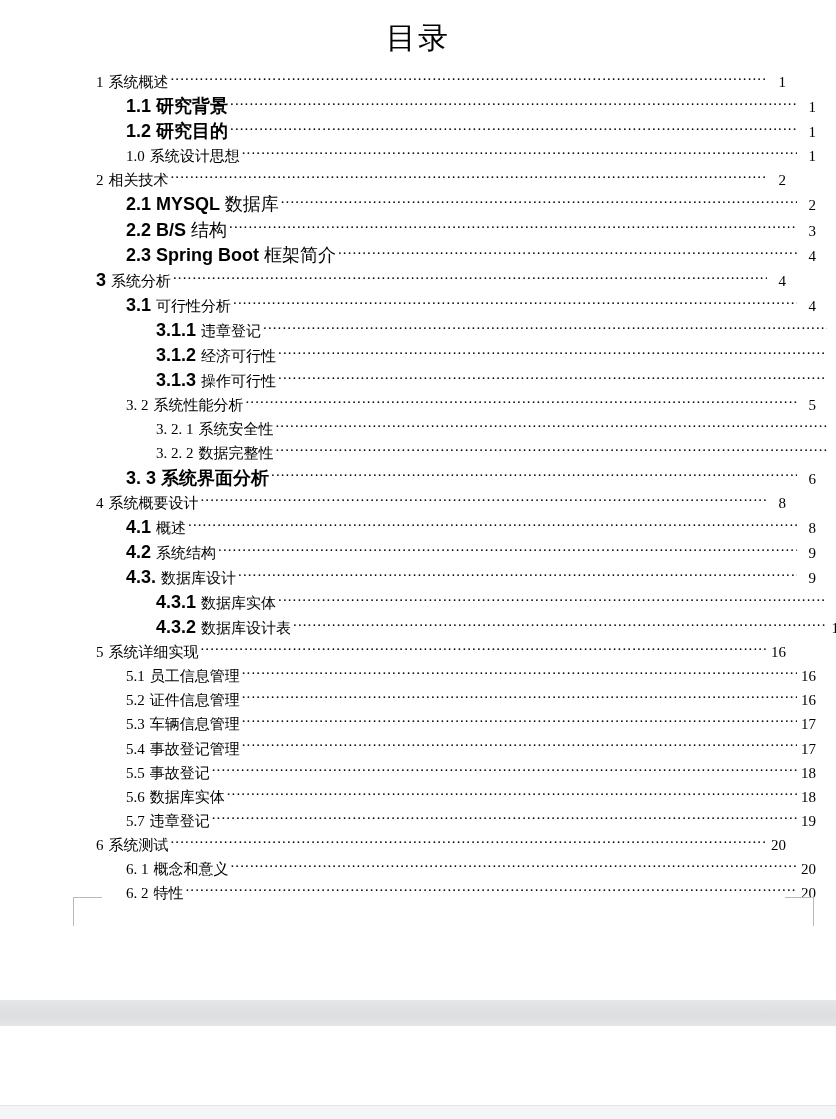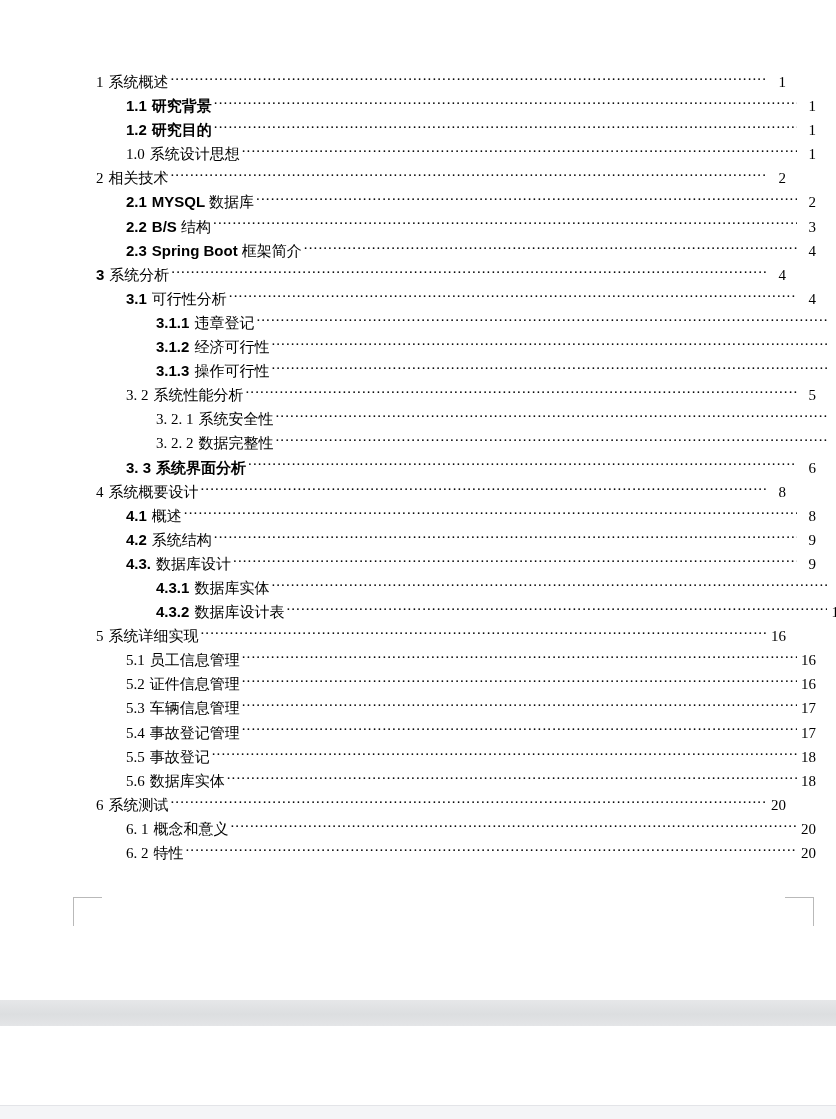--- a/index.html
+++ b/index.html
@@ -79,21 +79,21 @@
   }
 
   
   .serif {
     font-family: "Liberation Serif", "DejaVu Serif", serif;
     font-weight: normal;
   }
   .sansb {
     font-family: "Liberation Sans", "DejaVu Sans", sans-serif;
     font-weight: bold;
-    font-size: 15px;
+    font-size: 18px;
   }
 
   .leader {
     flex: 1 1 auto;
     overflow: hidden;
     position: relative;
     height: 1em;
     margin: 0 3px 0 2px;
   }
   .leader::before {
@@ -164,20 +164,21 @@
     box-sizing: border-box;
   }
 </style>
 </head>
 <body>
 
 <div class="viewer">
 
   <div class="page">
 
+    <div class="doc-title">目录</div>
 
     <div class="toc" id="toc-list">
         <div class="toc-entry lvl1">
           <span class="ent-num serif">1</span>
           <span class="ent-gap"></span>
           <span class="ent-text serif">系统概述</span>
           <span class="leader"></span>
           <span class="ent-page">1</span>
         </div>
         <div class="toc-entry lvl2">
@@ -375,20 +376,27 @@
           <span class="ent-text serif">事故登记</span>
           <span class="leader"></span>
           <span class="ent-page">18</span>
         </div>
         <div class="toc-entry lvl2">
           <span class="ent-num serif">5.6</span>
           <span class="ent-gap"></span>
           <span class="ent-text serif">数据库实体</span>
           <span class="leader"></span>
           <span class="ent-page">18</span>
+        </div>
+        <div class="toc-entry lvl2">
+          <span class="ent-num serif">5.7</span>
+          <span class="ent-gap"></span>
+          <span class="ent-text serif">违章登记</span>
+          <span class="leader"></span>
+          <span class="ent-page">19</span>
         </div>
         <div class="toc-entry lvl1">
           <span class="ent-num serif">6</span>
           <span class="ent-gap"></span>
           <span class="ent-text serif">系统测试</span>
           <span class="leader"></span>
           <span class="ent-page">20</span>
         </div>
         <div class="toc-entry lvl2">
           <span class="ent-num serif">6. 1</span>

